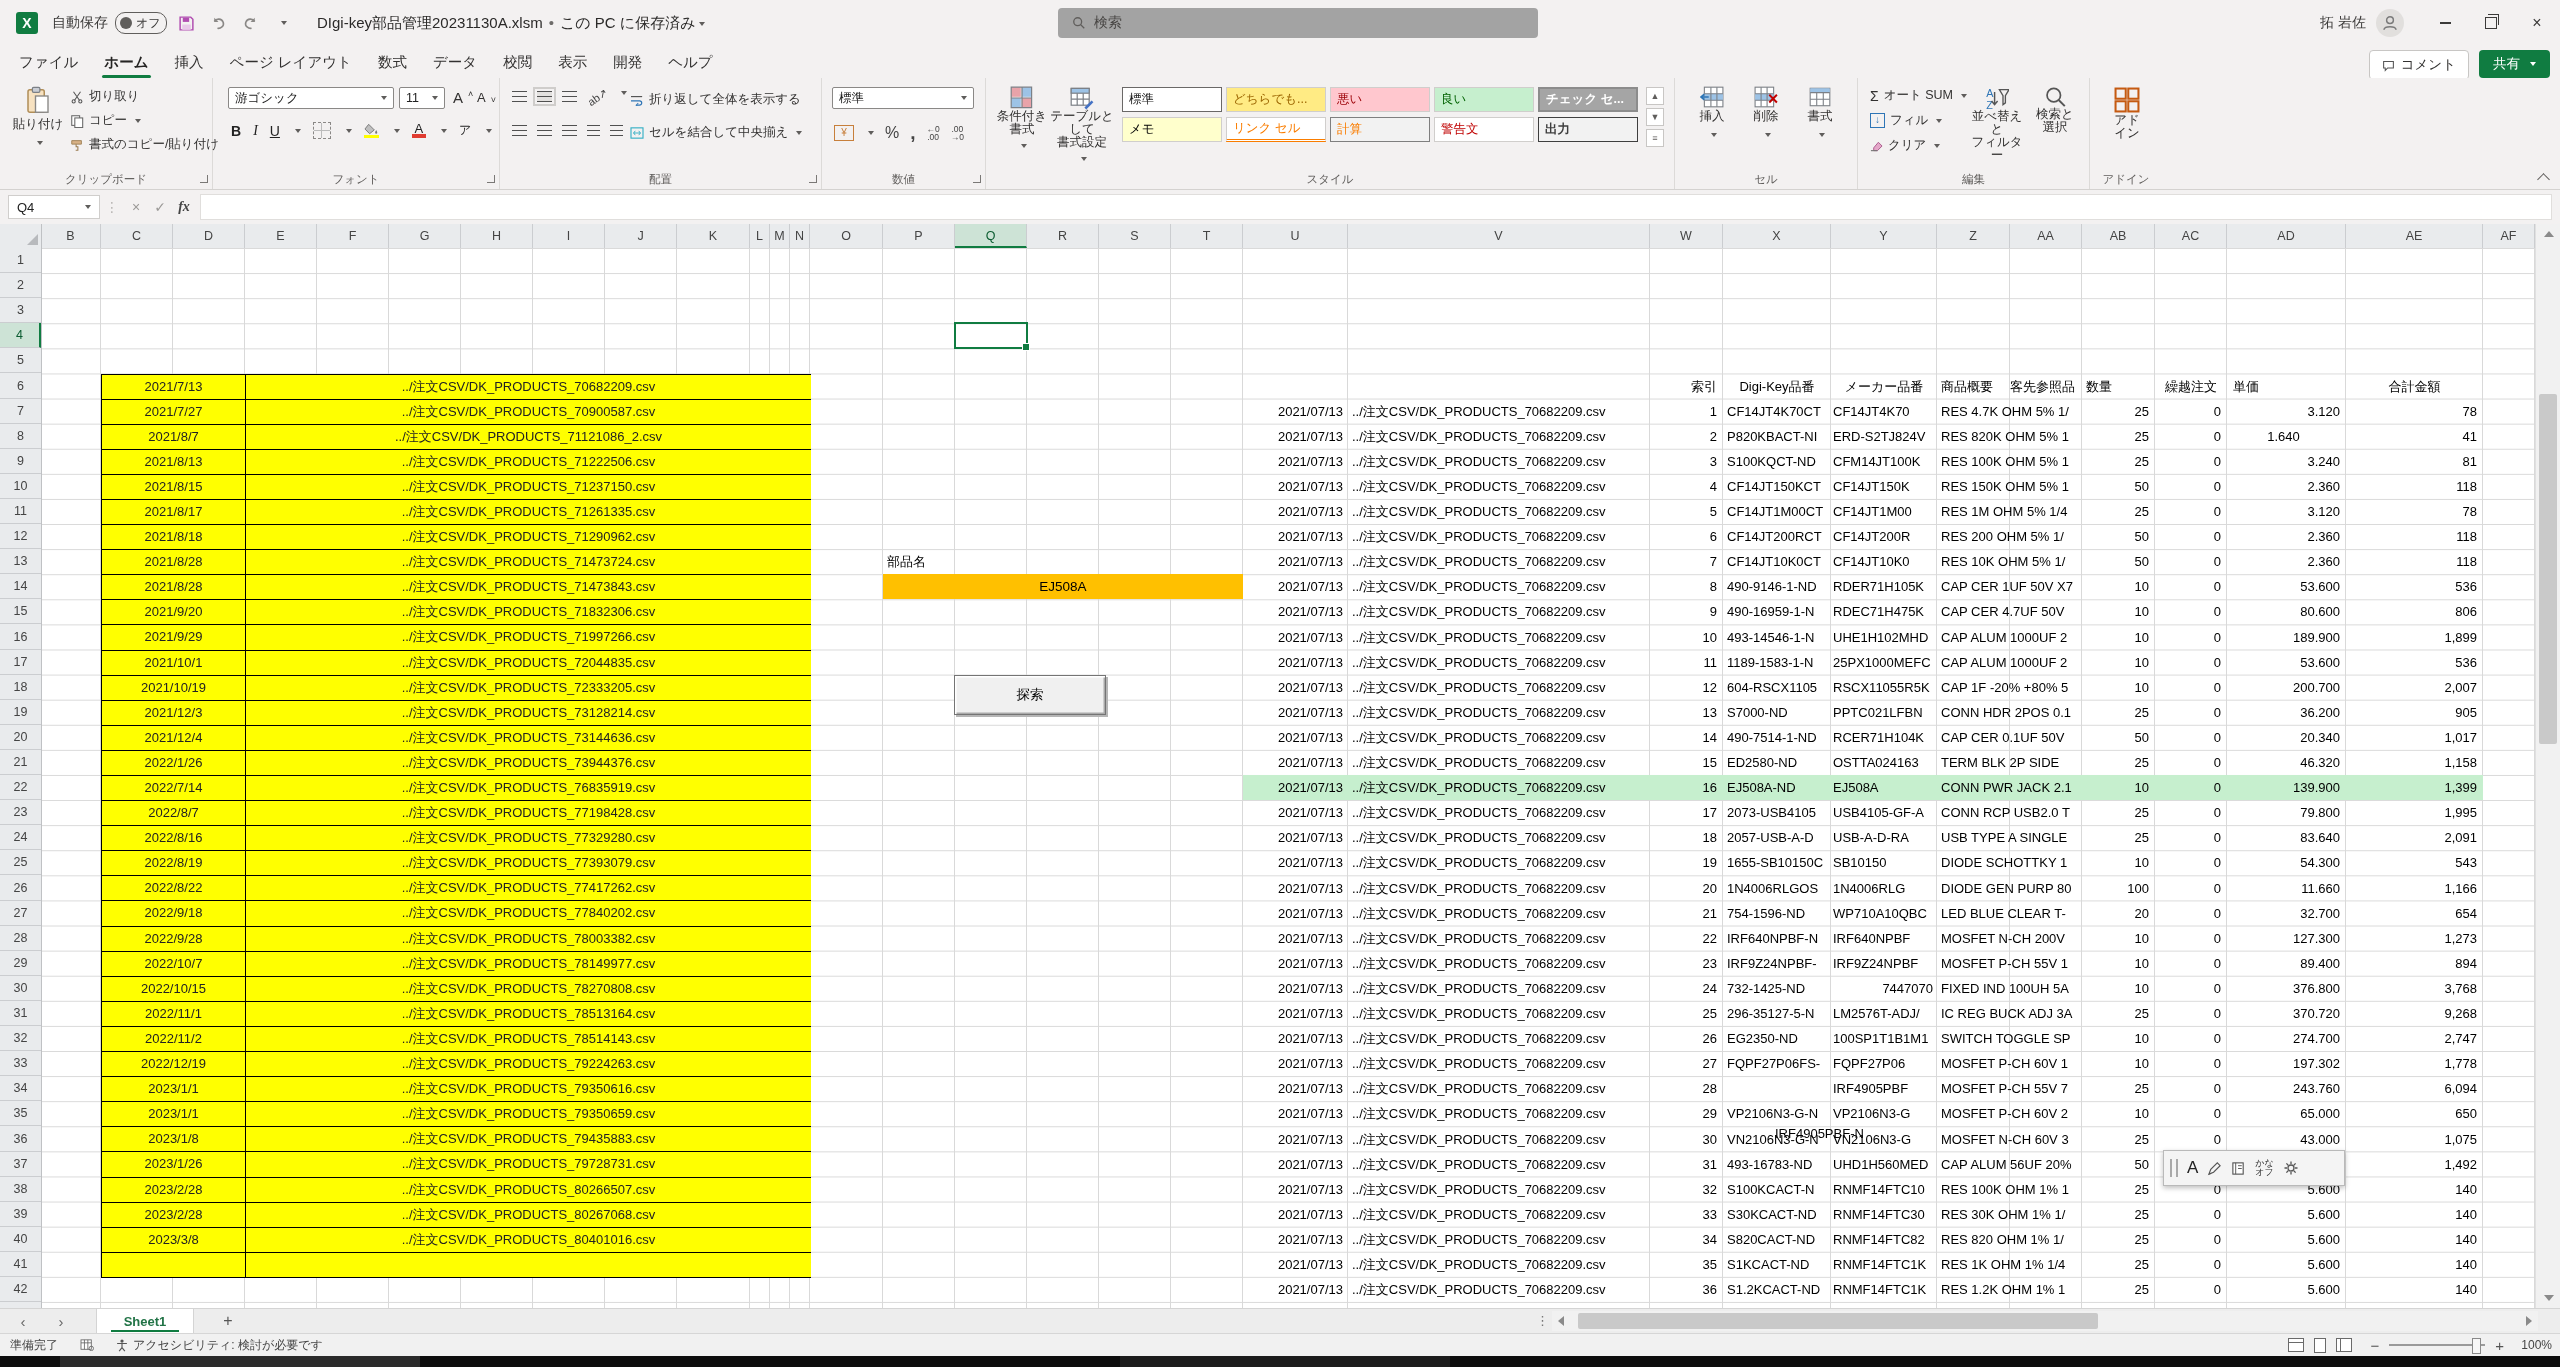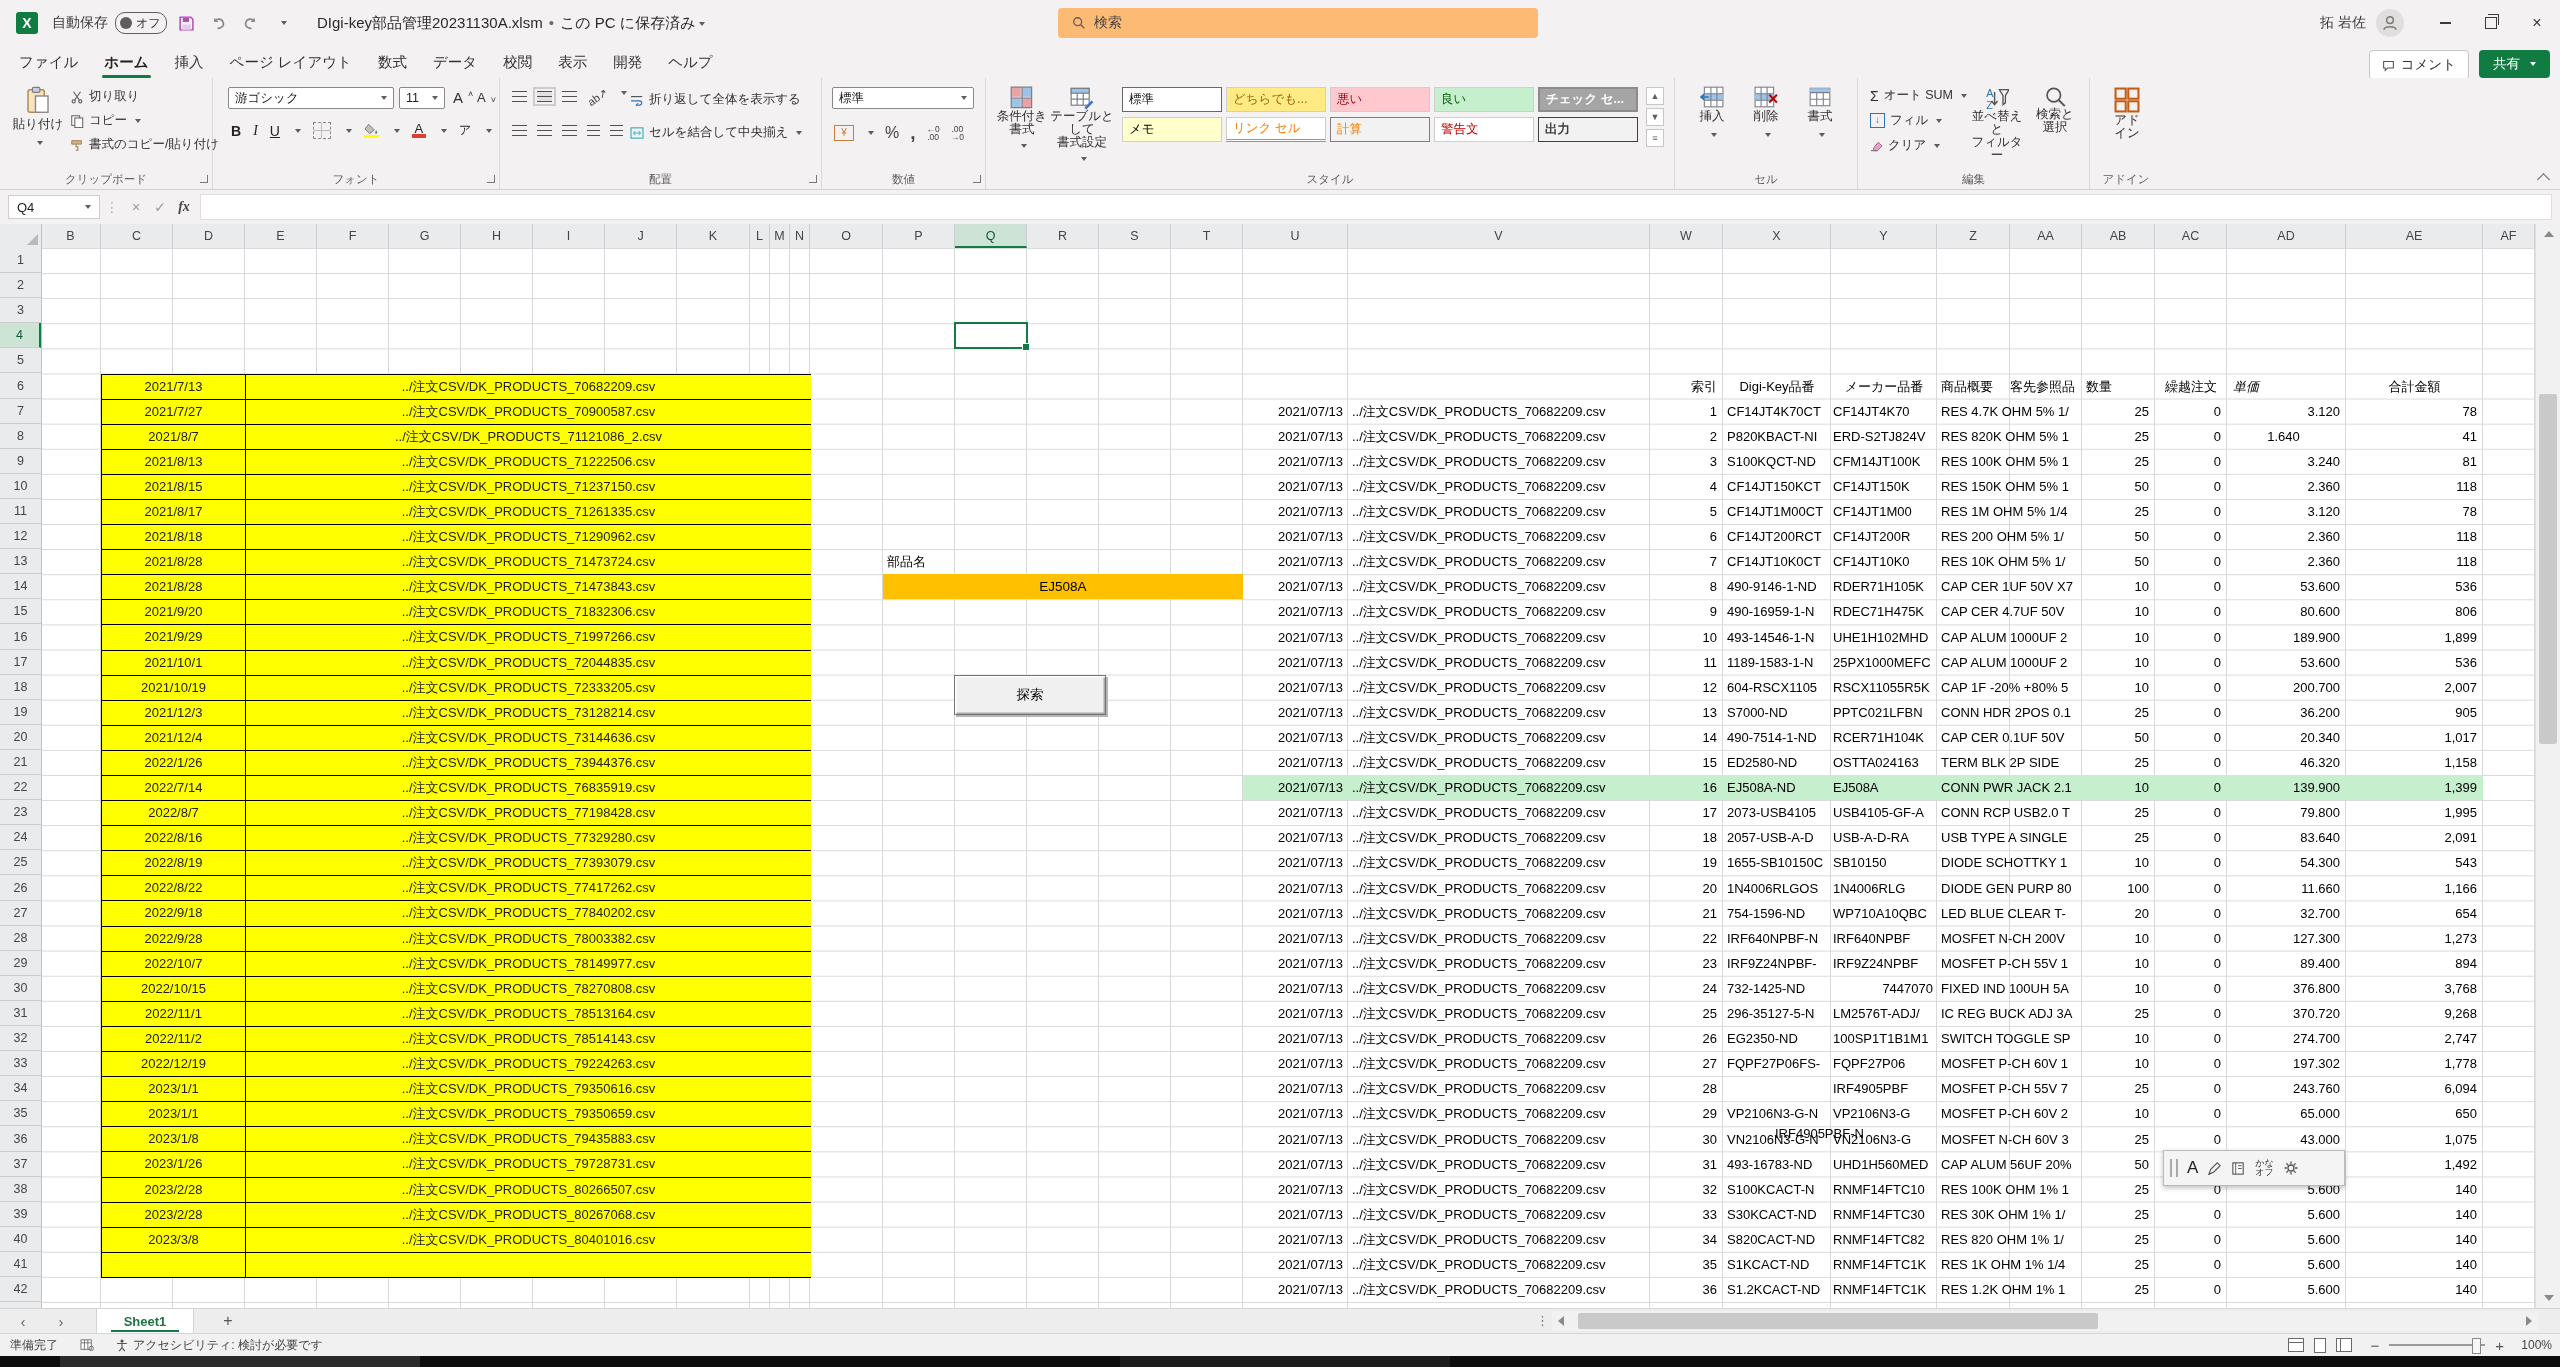--- a/index.html
+++ b/index.html
@@ -10,21 +10,21 @@
   #titlebar{position:absolute;left:0;top:0;right:0;height:46px;background:#F3F1F1;display:flex;align-items:center}
   #xl-icon{width:22px;height:22px;margin-left:16px;background:#107C41;border-radius:3px;color:#fff;font-weight:bold;font-size:14px;display:flex;align-items:center;justify-content:center}
   #autosave{display:flex;align-items:center;margin-left:14px;font-size:14px;color:#3b3a39;gap:7px}
   #autosave-toggle{width:42px;height:20px;border:1px solid #605e5c;border-radius:10px;display:flex;align-items:center;padding:0 4px;gap:4px;background:#F3F1F1}
   #autosave-knob{width:12px;height:12px;border-radius:50%;background:#605e5c}
   #autosave-state{font-size:12px;color:#3b3a39}
   .qat-btn{width:26px;height:26px;display:flex;align-items:center;justify-content:center;margin-left:6px}
   #title-text{margin-left:22px;font-size:15px;color:#2b2a29;white-space:nowrap}
   #title-sep{margin:0 6px;color:#6e6c6a}
   #saved-status{font-size:15px;color:#2b2a29}
-  #search-pill{position:absolute;left:1058px;top:8px;width:466px;height:30px;background:#fdba74;border-radius:4px;display:flex;align-items:center;padding-left:14px;gap:8px;font-size:14px;color:#484644}
+  #search-pill{position:absolute;left:1058px;top:8px;width:466px;height:30px;background:#a3a3a3;border-radius:4px;display:flex;align-items:center;padding-left:14px;gap:8px;font-size:14px;color:#484644}
   #title-right{position:absolute;right:0;top:0;height:46px;display:flex;align-items:center}
   #user-name{font-size:14px;color:#3b3a39;margin-right:10px}
   #avatar{width:28px;height:28px;border-radius:50%;background:#E1DFDD;display:flex;align-items:center;justify-content:center;margin-right:18px}
   .winbtn{width:46px;height:46px;display:flex;align-items:center;justify-content:center;color:#3b3a39;font-size:16px}
   #min-glyph{width:11px;height:1.4px;background:#3b3a39}
   #max-glyph{width:10px;height:10px;border:1.4px solid #3b3a39;position:relative;background:#F3F1F1}
   #max-glyph::before{content:"";position:absolute;left:2px;top:-4px;width:10px;height:10px;border:1.4px solid #3b3a39;border-bottom:none;border-left:none}
   
   #tabsrow{position:absolute;top:46px;left:0;right:0;height:32px;background:#F3F1F1;display:flex;align-items:stretch;padding-left:6px}
   .rtab{padding:0 13px;font-size:14.5px;color:#323130;display:flex;align-items:center;position:relative;white-space:nowrap}
@@ -754,21 +754,21 @@
     <div class="cell" style="left: 887px; top: 301.2px; width: 80px;">部品名</div>
     <div id="part-input" style="position: absolute; left: 883px; top: 326.3px; width: 360px; height: 25.1px;">EJ508A</div>
     <div id="search-btn" style="left: 954px; top: 427px;">探索</div>
     <div class="cell ra" style="left: 1650px; top: 125.5px; width: 67px;">索引</div>
     <div class="cell ctr" style="left: 1723px; top: 125.5px; width: 108px;">Digi-Key品番</div>
     <div class="cell ctr" style="left: 1831px; top: 125.5px; width: 106px;">メーカー品番</div>
     <div class="cell" style="left: 1941px; top: 125.5px; width: 100px;">商品概要</div>
     <div class="cell" style="left: 2010px; top: 125.5px; width: 72px;">客先参照品</div>
     <div class="cell" style="left: 2086px; top: 125.5px; width: 60px;">数量</div>
     <div class="cell ctr" style="left: 2155px; top: 125.5px; width: 72px;">繰越注文</div>
-    <div class="cell" style="left: 2233px; top: 125.5px; width: 60px; font-style: italic;">単価</div>
+    <div class="cell" style="left: 2233px; top: 125.5px; width: 60px;">単価</div>
     <div class="cell ctr" style="left: 2346px; top: 125.5px; width: 137px;">合計金額</div>
     <div class="cell ra" style="left: 1245px; top: 150.6px; width: 98px;">2021/07/13</div>
     <div class="cell" style="left: 1352px; top: 150.6px; width: 296px;">../注文CSV/DK_PRODUCTS_70682209.csv</div>
     <div class="cell ra" style="left: 1650px; top: 150.6px; width: 67px;">1</div>
     <div class="cell" style="left: 1727px; top: 150.6px; width: 102px;">CF14JT4K70CT</div>
     <div class="cell" style="left: 1833px; top: 150.6px; width: 100px;">CF14JT4K70</div>
     <div class="cell" style="left: 1941px; top: 150.6px; width: 139px;">RES 4.7K OHM 5% 1/</div>
     <div class="cell ra" style="left: 2082px; top: 150.6px; width: 67px;">25</div>
     <div class="cell ra" style="left: 2155px; top: 150.6px; width: 66px;">0</div>
     <div class="cell ra" style="left: 2227px; top: 150.6px; width: 113px;">3.120</div>

